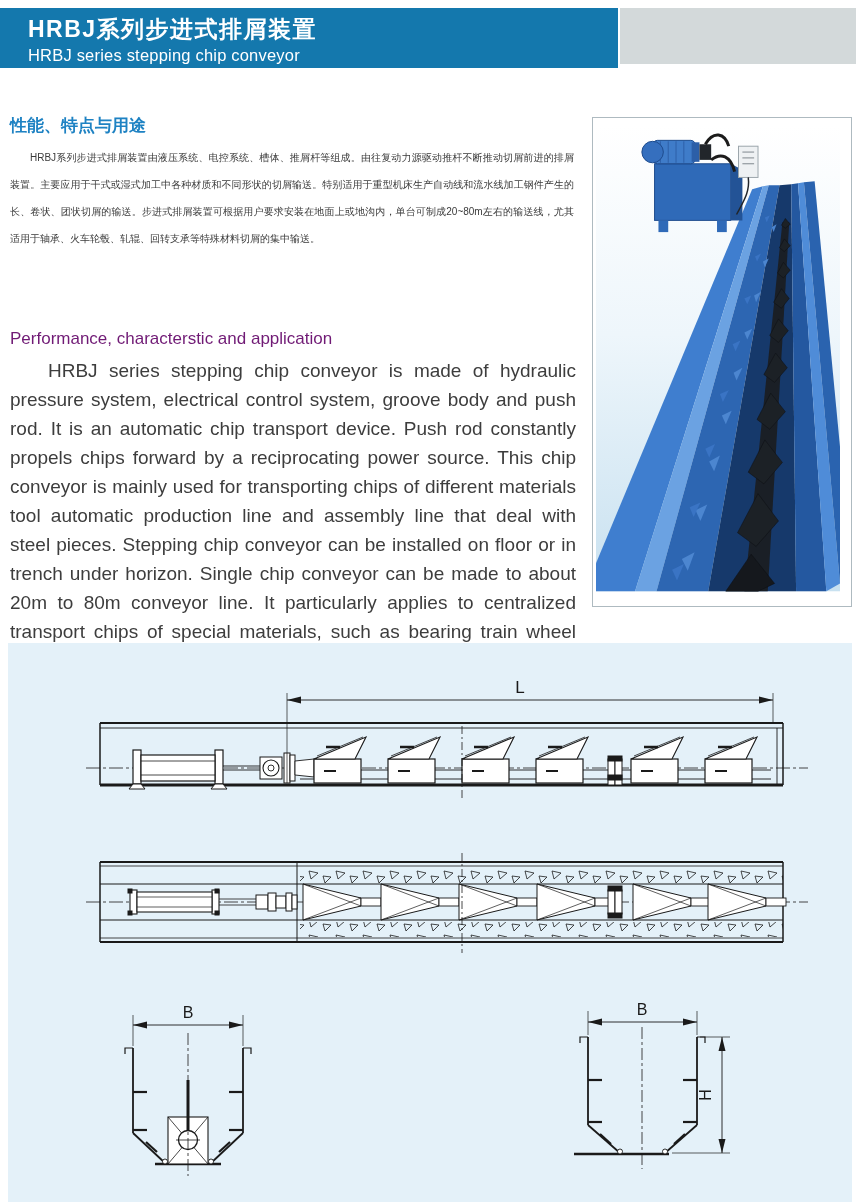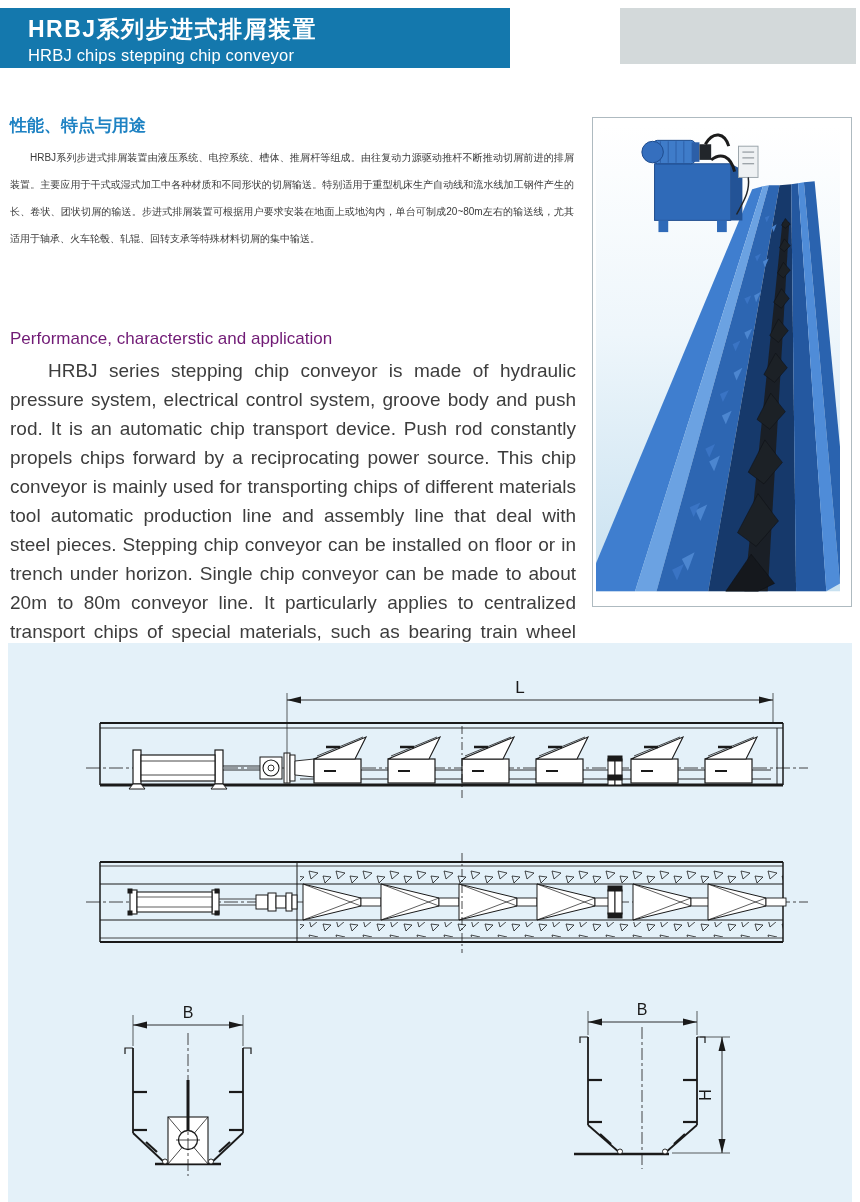--- a/index.html
+++ b/index.html
@@ -1,21 +1,21 @@
 <!DOCTYPE html>
 <html><head>
 <meta charset="utf-8">
 <style>
   html,body { margin:0; padding:0; background:#fff; }
   #page {
     position:relative; width:860px; height:1202px; background:#ffffff;
     font-family:"Liberation Sans", sans-serif; overflow:hidden;
   }
   
-  .header-blue { position:absolute; left:0; top:8px; width:510px; height:60px; background:#1478ad; }
+  .header-blue { position:absolute; left:0; top:8px; width:618px; height:60px; background:#1478ad; }
   .title-zh { margin:6px 0 0 28px; color:#ffffff; font-size:23px; font-weight:bold; letter-spacing:1.5px; }
   .title-en { margin:1px 0 0 28px; color:#ffffff; font-size:16.5px; letter-spacing:.2px; }
   .header-gray { position:absolute; left:620px; top:8px; width:236px; height:56px; background:#d3d9da; }
   
   .zh-heading { position:absolute; left:10px; top:114px; font-size:17px; font-weight:bold; color:#1e82c3;text-align:right; }
   .zh-body { position:absolute; left:10px; top:144px; width:564px; font-size:10px; line-height:27px;
              color:#3a3a3a; text-align:justify; text-indent:2em; }
   .en-heading { position:absolute; left:10px; top:329px; font-size:17px; color:#701a75; }
   .en-body { position:absolute; left:10px; top:356px; width:566px; font-size:19px; line-height:29px;
              color:#3d3d3d; text-align:justify; text-indent:2em; }
@@ -27,21 +27,21 @@
   .panel { position:absolute; left:8px; top:643px; width:844px; height:559px; background:#e4f1f9; }
   .panel svg { display:block; }
   svg text { font-family:"Liberation Sans", sans-serif; fill:#1a1a1a; }
 </style>
 </head>
 <body>
 <div id="page">
 
   <div class="header-blue">
     <div class="title-zh">HRBJ系列步进式排屑装置</div>
-    <div class="title-en">HRBJ chips stepping chip conveyor</div>
+    <div class="title-en">HRBJ series stepping chip conveyor</div>
   </div>
   <div class="header-gray"></div>
 
   <div class="zh-heading">性能、特点与用途</div>
   <div class="zh-body">HRBJ系列步进式排屑装置由液压系统、电控系统、槽体、推屑杆等组成。由往复动力源驱动推杆不断推动切屑前进的排屑装置。主要应用于干式或湿式加工中各种材质和不同形状的切屑输送。特别适用于重型机床生产自动线和流水线加工钢件产生的长、卷状、团状切屑的输送。步进式排屑装置可根据用户要求安装在地面上或地沟内，单台可制成20~80m左右的输送线，尤其适用于轴承、火车轮毂、轧辊、回转支承等特殊材料切屑的集中输送。</div>
 
   <div class="en-heading">Performance, characterstic and application</div>
   <div class="en-body">HRBJ series stepping chip conveyor is made of hydraulic pressure system, electrical control system, groove body and push rod. It is an automatic chip transport device. Push rod constantly propels chips forward by a reciprocating power source. This chip conveyor is mainly used for transporting chips of different materials tool automatic production line and assembly line that deal with steel pieces. Stepping chip conveyor can be installed on floor or in trench under horizon. Single chip conveyor can be made to about 20m to 80m conveyor line. It particularly applies to centralized transport chips of special materials, such as bearing train wheel hub, roller and pivoting support etc.</div>
 
   <div class="photo-frame">

